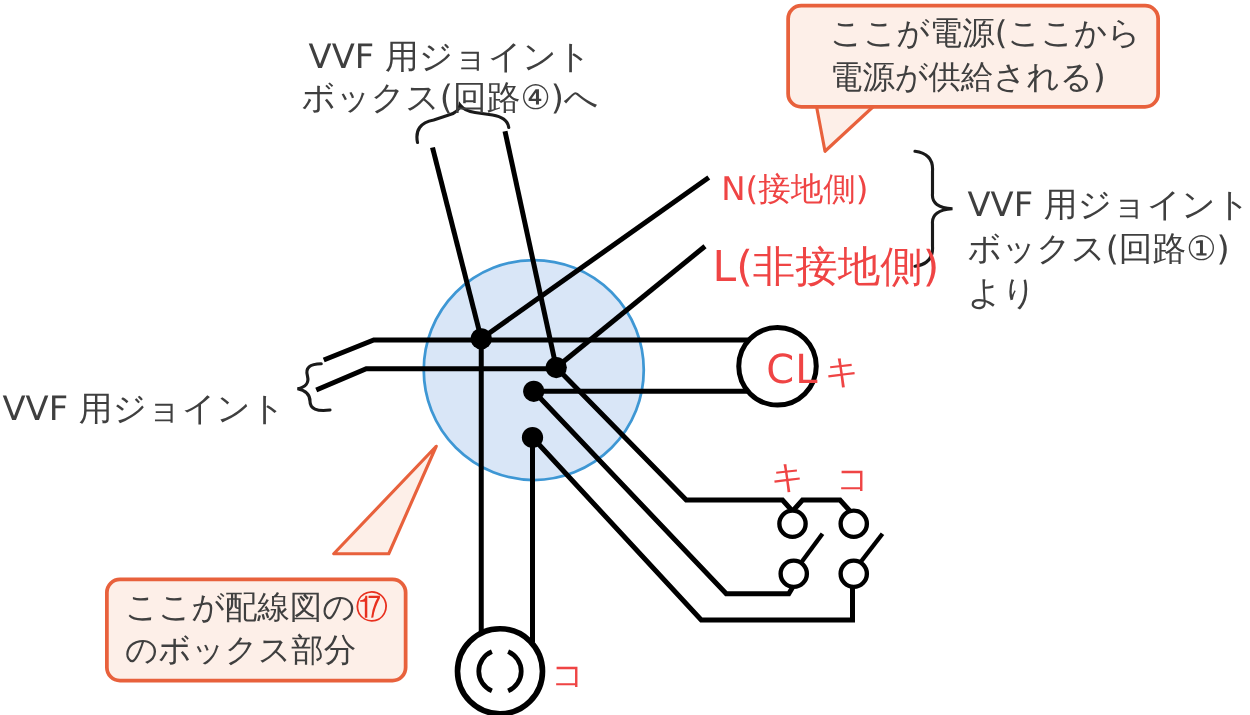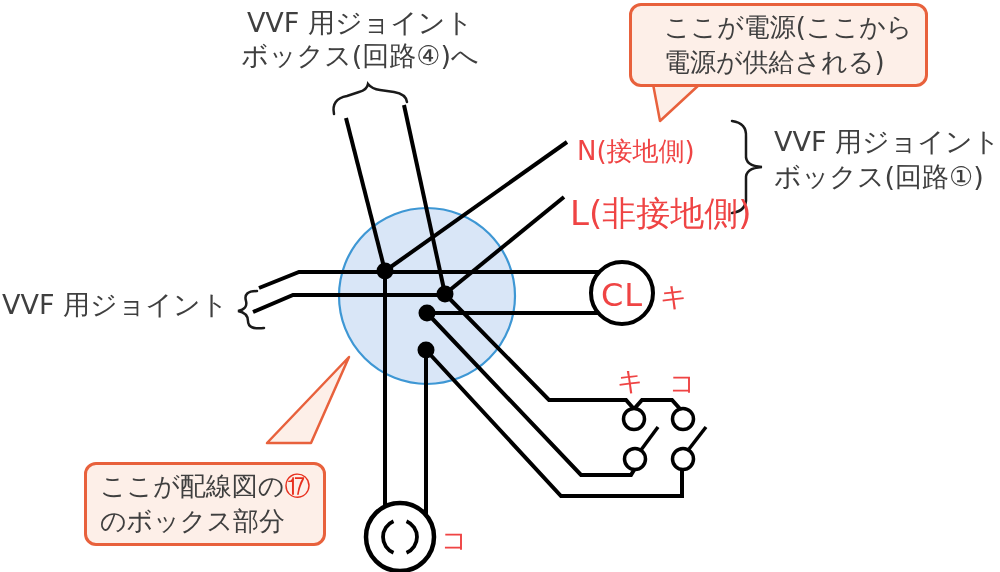--- a/index.html
+++ b/index.html
@@ -5,28 +5,28 @@
   :root{
     --wire:#000000; --box_fill:#d9e6f7; --box_stroke:#3e97d4;
     --callout_border:#e8613c; --callout_fill:#fdefe8;
     --text:#3f3f3f; --highlight_red:#e8301e;
   }
   html,body{margin:0;padding:0;background:#fff;}
   .stage{position:relative;width:1000px;height:572px;background:#fff;overflow:hidden;
          font-family:"DejaVu Sans","Liberation Sans",sans-serif;color:var(--text);}
   .stage svg{position:absolute;left:0;top:0;}
   .lbl{position:absolute;white-space:nowrap;color:var(--text);}
-  .annot{font-size:27px;line-height:33px;}
+  .annot{font-size:27px;line-height:33px;margin-top:23px;}
   .center{text-align:center;}
   .comp{color:#ef4444;}
   .callout{position:absolute;background:var(--callout_fill);border:3px solid var(--callout_border);
            border-radius:12px;padding:4px 13px;font-size:26px;line-height:35px;color:var(--text);
            white-space:nowrap;}
   .red{color:var(--highlight_red);}
-  .cl-text{font-size:32px;letter-spacing:1px;}
+  .cl-text{font-size:32px;letter-spacing:1px;padding-left:12px;}
 </style>
 </head>
 <body>
 
 <div class="stage">
 
   <svg width="1000" height="572" viewBox="0 0 1000 572">
 
     <circle cx="427" cy="296" r="88" style="fill:var(--box_fill);stroke:var(--box_stroke);stroke-width:2.2"></circle>
 
@@ -81,20 +81,21 @@
     <div>ボックス(回路④)へ</div>
   </div>
 
   <div class="lbl annot" style="left:2px;top:288px;">
     <div>VVF 用ジョイント</div>
   </div>
 
   <div class="lbl annot" style="left:774px;top:124px;line-height:35px;">
     <div>VVF 用ジョイント</div>
     <div>ボックス(回路①)</div>
+    <div>より</div>
   </div>
 
   <div class="lbl comp" style="left:577px;top:134px;font-size:26px;">N(接地側)</div>
   <div class="lbl comp" style="left:570px;top:191px;font-size:34px;">L(非接地側)</div>
 
   <div class="lbl comp cl-text center" style="left:591px;top:276px;width:62px;">CL</div>
   <div class="lbl comp" style="left:660px;top:279px;font-size:27px;">キ</div>
 
   <div class="lbl comp" style="left:617px;top:364px;font-size:26px;">キ</div>
   <div class="lbl comp" style="left:669px;top:366px;font-size:26px;">コ</div>

